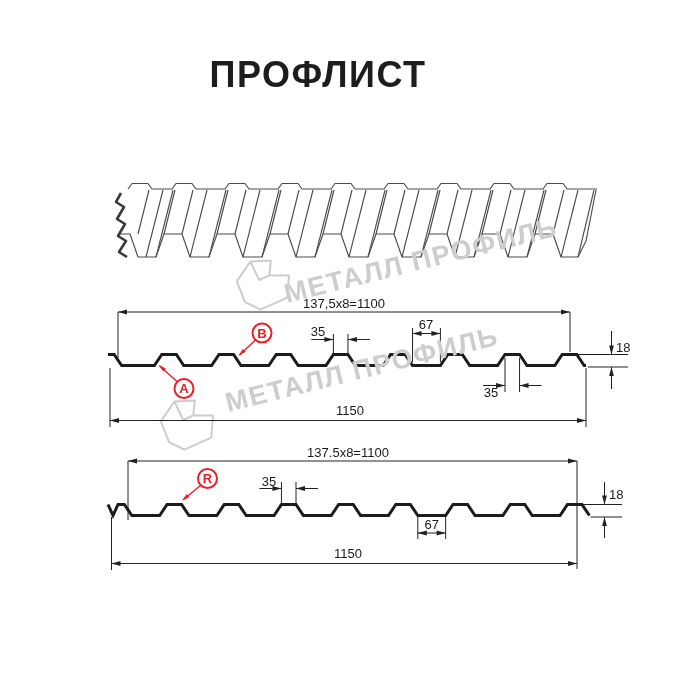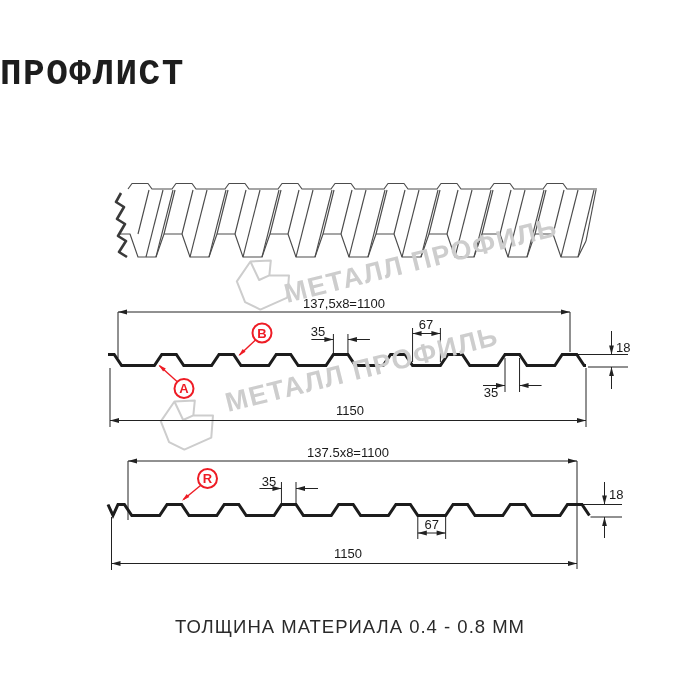--- a/index.html
+++ b/index.html
@@ -1,19 +1,19 @@
 <!DOCTYPE html>
 <html style="--accent: #ee1c25; --line: #1c1c1c; --wm: #cdcdcd;"><head>
 <meta charset="utf-8">
 <style>
   :root{ --accent:#ee1c25; --line:#1c1c1c; --dim:#222; --wm:#cdcdcd; }
   html,body{margin:0;padding:0;background:#fff;}
   .page{position:relative;width:700px;height:700px;background:#fff;overflow:hidden;
         font-family:"Liberation Sans",sans-serif;}
-  .header{position:absolute;top:56px;left:0;width:636px;text-align:left;font-family:Liberation Mono, monospace;}
+  .header{position:absolute;top:56px;left:0;width:636px;text-align:center;}
   .title{font-size:36px;font-weight:900;letter-spacing:1.5px;color:#1d1d1d;line-height:1.05;}
   .subtitle{margin-top:9px;font-size:17px;font-weight:700;letter-spacing:1.5px;color:#1d1d1d;}
   .footer{position:absolute;top:616px;left:0;width:700px;text-align:center;
           font-size:18.5px;font-weight:500;letter-spacing:1px;color:#2a2a2a;}
   svg.art{position:absolute;left:0;top:0;}
   .dl{stroke:var(--dim);stroke-width:1;fill:none;}
   .prof{stroke:var(--line);stroke-width:3;fill:none;stroke-linejoin:miter;}
   .sheet{stroke:#4c4c4c;stroke-width:1.15;fill:none;stroke-linejoin:round;}
   .sheetbold{stroke:#3a3a3a;stroke-width:2.6;fill:none;stroke-linejoin:round;}
   .ah{fill:var(--dim);stroke:none;}
@@ -176,14 +176,13 @@
     <text class="lbl" x="262" y="337.5">B</text>
 
     <text class="dimtxt mid" x="348" y="456.5">137.5x8=1100</text>
     <text class="dimtxt mid" x="269" y="485.5">35</text>
     <text class="dimtxt mid" x="431.7" y="528.5">67</text>
     <text class="dimtxt" x="609" y="499">18</text>
     <text class="dimtxt mid" x="348" y="557.5">1150</text>
     <text class="lbl" x="207.5" y="483">R</text>
   </svg>
 
-  <div class="footer">ТОЛЩИНА МАТЕРИАЛА 0.4 - 0.8 ММ</div>
 </div>
 
 </body></html>

